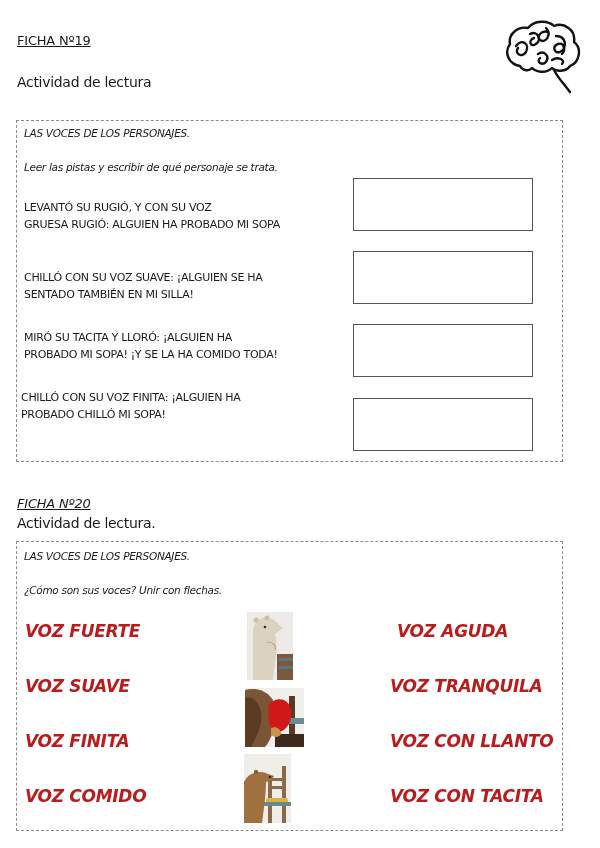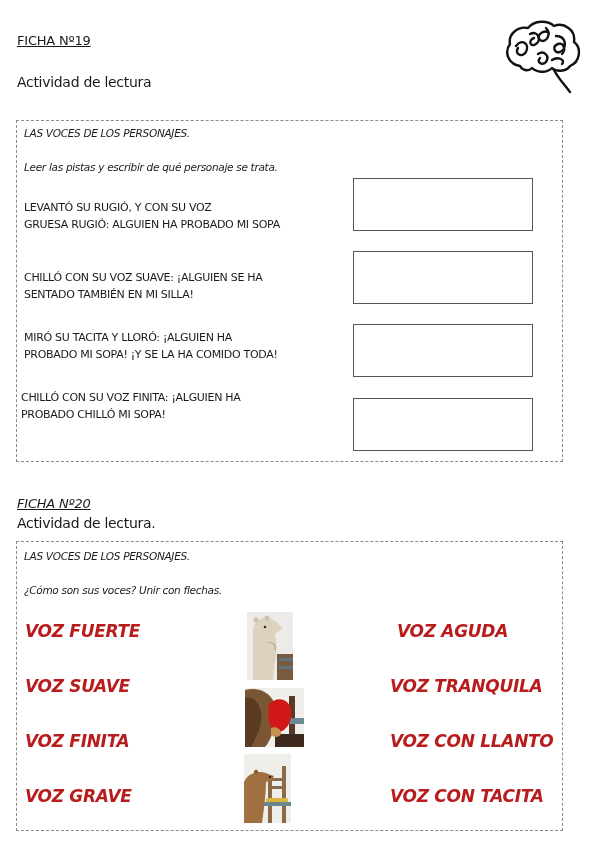--- a/index.html
+++ b/index.html
@@ -67,21 +67,21 @@
 <div class="abs ficha-title" style="left:17px; top:496px;font-style:italic;">FICHA Nº20</div>
 <div class="abs subtitle" style="left:17px; top:515px;">Actividad de lectura.</div>
 
 <div class="abs dashed-box" style="left:16px; top:541px; width:547px; height:290px;">
   <div class="abs box-heading" style="left:7px; top:8px;">LAS VOCES DE LOS PERSONAJES.</div>
   <div class="abs box-heading" style="left:7px; top:42px;">¿Cómo son sus voces? Unir con flechas.</div>
 
   <div class="abs voz" style="left:8px; top:79px;">VOZ FUERTE</div>
   <div class="abs voz" style="left:8px; top:134px;">VOZ SUAVE</div>
   <div class="abs voz" style="left:8px; top:189px;">VOZ FINITA</div>
-  <div class="abs voz" style="left:8px; top:244px;">VOZ GRAVE</div>
+  <div class="abs voz" style="left:8px; top:244px;">VOZ COMIDO</div>
 
   <div class="abs voz" style="left:380px; top:79px;">VOZ AGUDA</div>
   <div class="abs voz" style="left:373px; top:134px;">VOZ TRANQUILA</div>
   <div class="abs voz" style="left:373px; top:189px;">VOZ CON LLANTO</div>
   <div class="abs voz" style="left:373px; top:244px;">VOZ CON TACITA</div>
 
   <div class="abs pic" style="left:230px; top:70px; width:46px; height:68px;">
     <svg width="46" height="68" viewBox="0 0 46 68">
       <rect width="46" height="68" fill="#ecebe8"></rect>
       <rect x="30" y="42" width="16" height="26" fill="#7a5a3e"></rect>

